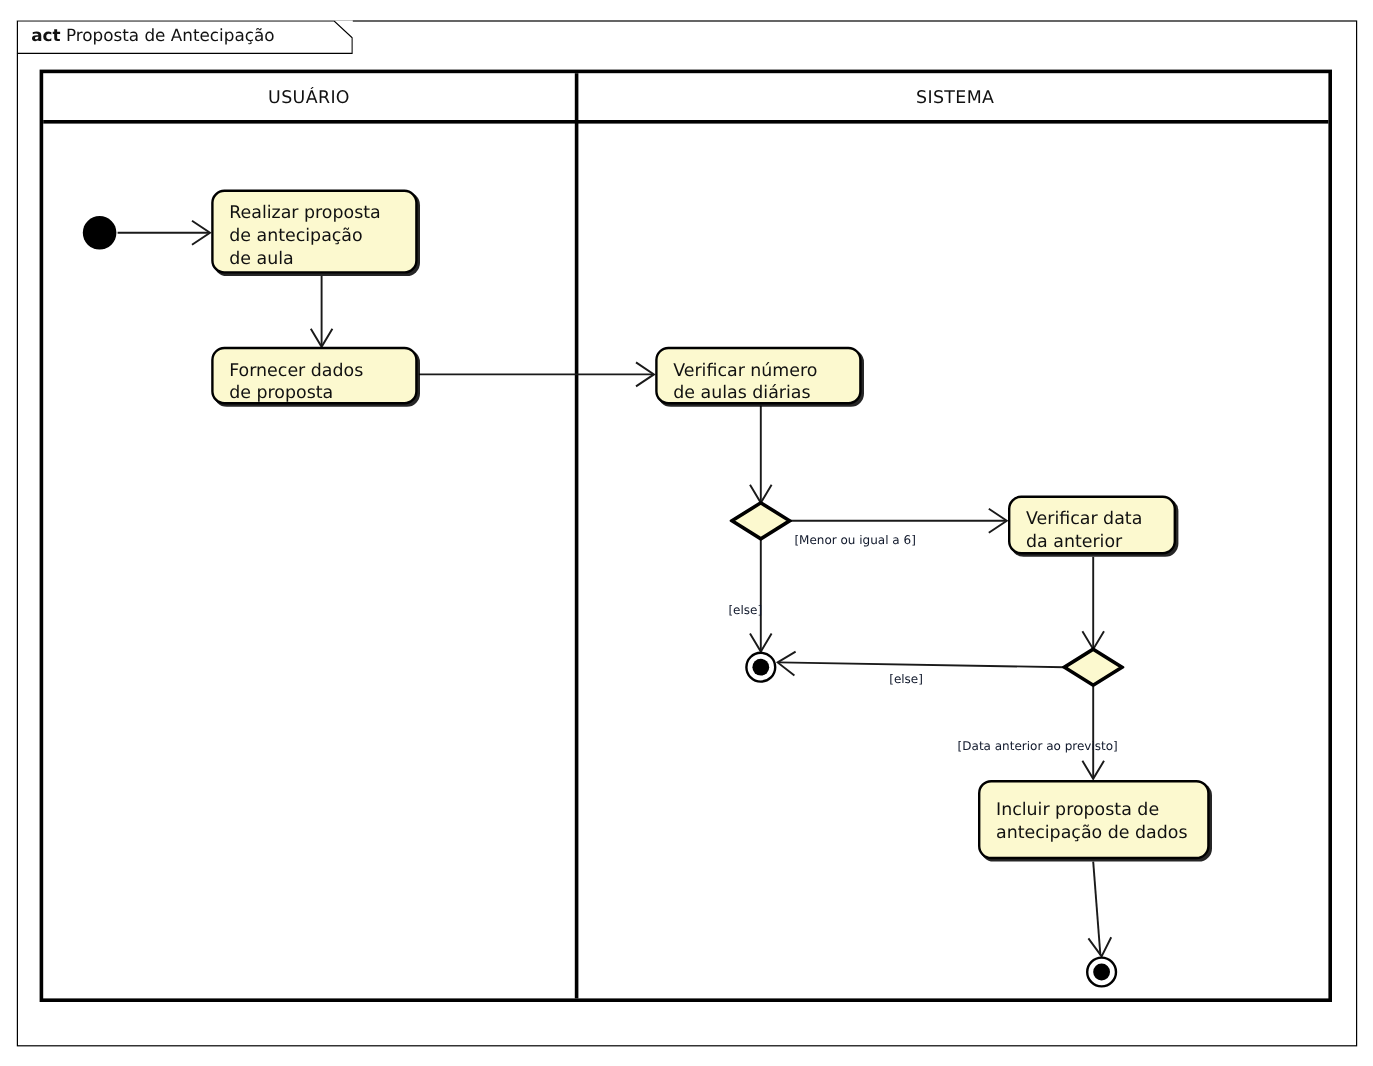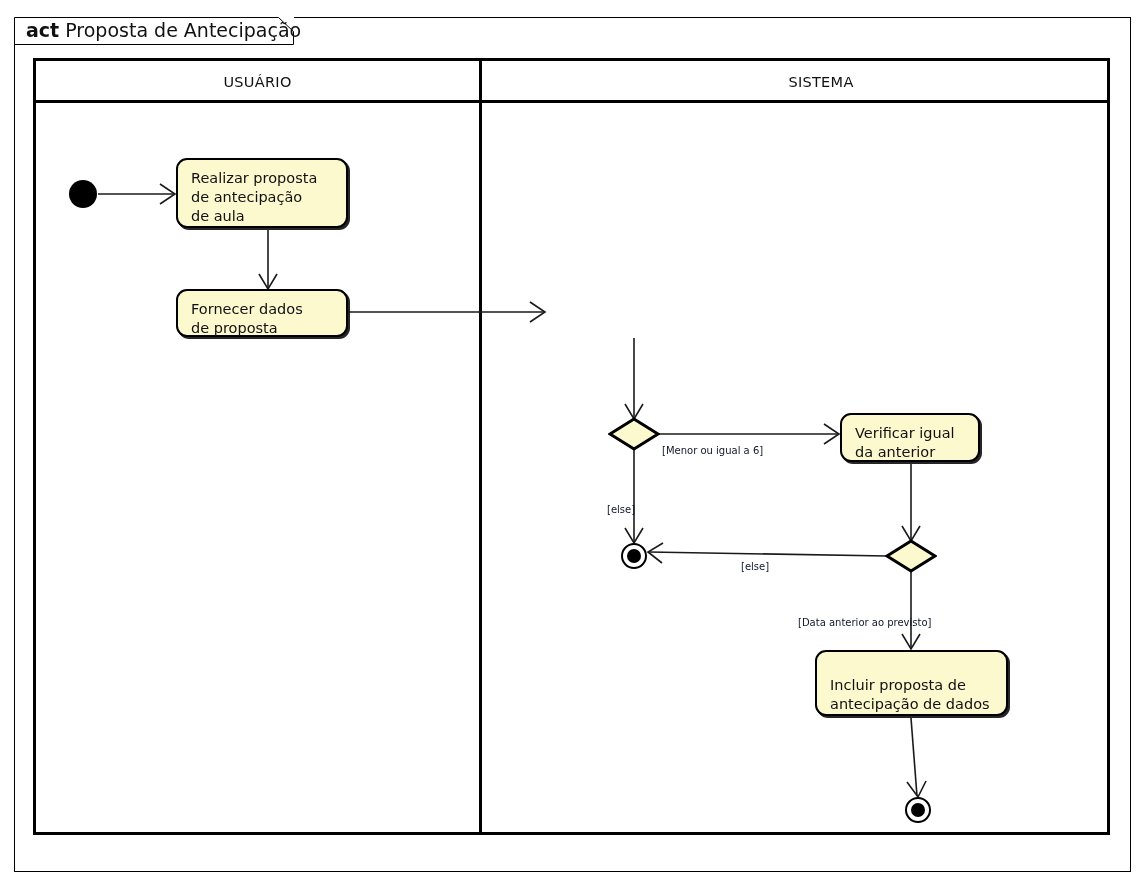--- a/index.html
+++ b/index.html
@@ -37,21 +37,21 @@
     height: 27px;
     box-sizing: border-box;
     background: #ffffff;
     z-index: 4;
   }
   .frame-tab svg { display: block; }
   .frame-tab-label {
     position: absolute;
     left: 12px;
     top: 4px;
-    font-size: 19px;
+    font-size: 14px;
     line-height: 19px;
     white-space: nowrap;
     color: #111;
   }
   .frame-tab-label b { font-weight: bold; }
 
   
   .lanes {
     position: absolute;
     left: 33px;
@@ -75,21 +75,21 @@
     position: absolute;
     top: 0;
     height: 30px;
     line-height: 42px;
     text-align: center;
     font-size: 14.5px;
     letter-spacing: 0.3px;
     color: #111;
   }
   .lane-header.user   { left: 0;     width: 443px; }
-  .lane-header.system { left: 446px; width: 628px; margin-left: 25px; }
+  .lane-header.system { left: 446px; width: 628px; }
   .lane-divider {
     position: absolute;
     left: 443px;
     top: 0;
     width: 3px;
     height: 771px;
     background: #000;
   }
 
   
@@ -231,41 +231,45 @@
     <span class="line">Fornecer dados</span>
     <span class="line">de proposta</span>
   </div>
 
   <div class="node" style="left:176px; top:158px; width:172px; height:70px;">
     <span class="line">Realizar proposta</span>
     <span class="line">de antecipação</span>
     <span class="line">de aula</span>
   </div>
 
+  <div class="node" style="left:546px; top:289px; width:172px; height:48px;">
+    <span class="line">Verificar número</span>
+    <span class="line">de aulas diárias</span>
+  </div>
 
   <div class="diamond" style="left:608px; top:417px;">
     <svg width="52" height="34" viewBox="0 0 52 34">
       <polygon points="26,2 50,17 26,32 2,17" fill="#FCF9CF" stroke="#000000" stroke-width="3"></polygon>
     </svg>
   </div>
 
   <div class="node" style="left:840px; top:413px; width:140px; height:49px;">
-    <span class="line">Verificar igual</span>
+    <span class="line">Verificar data</span>
     <span class="line">da anterior</span>
   </div>
 
   <div class="diamond" style="left:885px; top:539px;">
     <svg width="52" height="34" viewBox="0 0 52 34">
       <polygon points="26,2 50,17 26,32 2,17" fill="#FCF9CF" stroke="#000000" stroke-width="3"></polygon>
     </svg>
   </div>
 
   <div class="final-node" style="left:621px; top:543px;"></div>
 
-  <div class="node" style="left:815px; top:650px; width:193px; height:66px; padding-top:24px;">
+  <div class="node" style="left:815px; top:650px; width:193px; height:66px; padding-top:14px;">
     <span class="line">Incluir proposta de</span>
     <span class="line">antecipação de dados</span>
   </div>
 
   <div class="final-node" style="left:905px; top:797px;"></div>
 
   <div class="guard" style="left:662px; top:442px;">[Menor ou igual a 6]</div>
 
   <div class="guard" style="left:607px; top:501px;">[else]</div>
 

